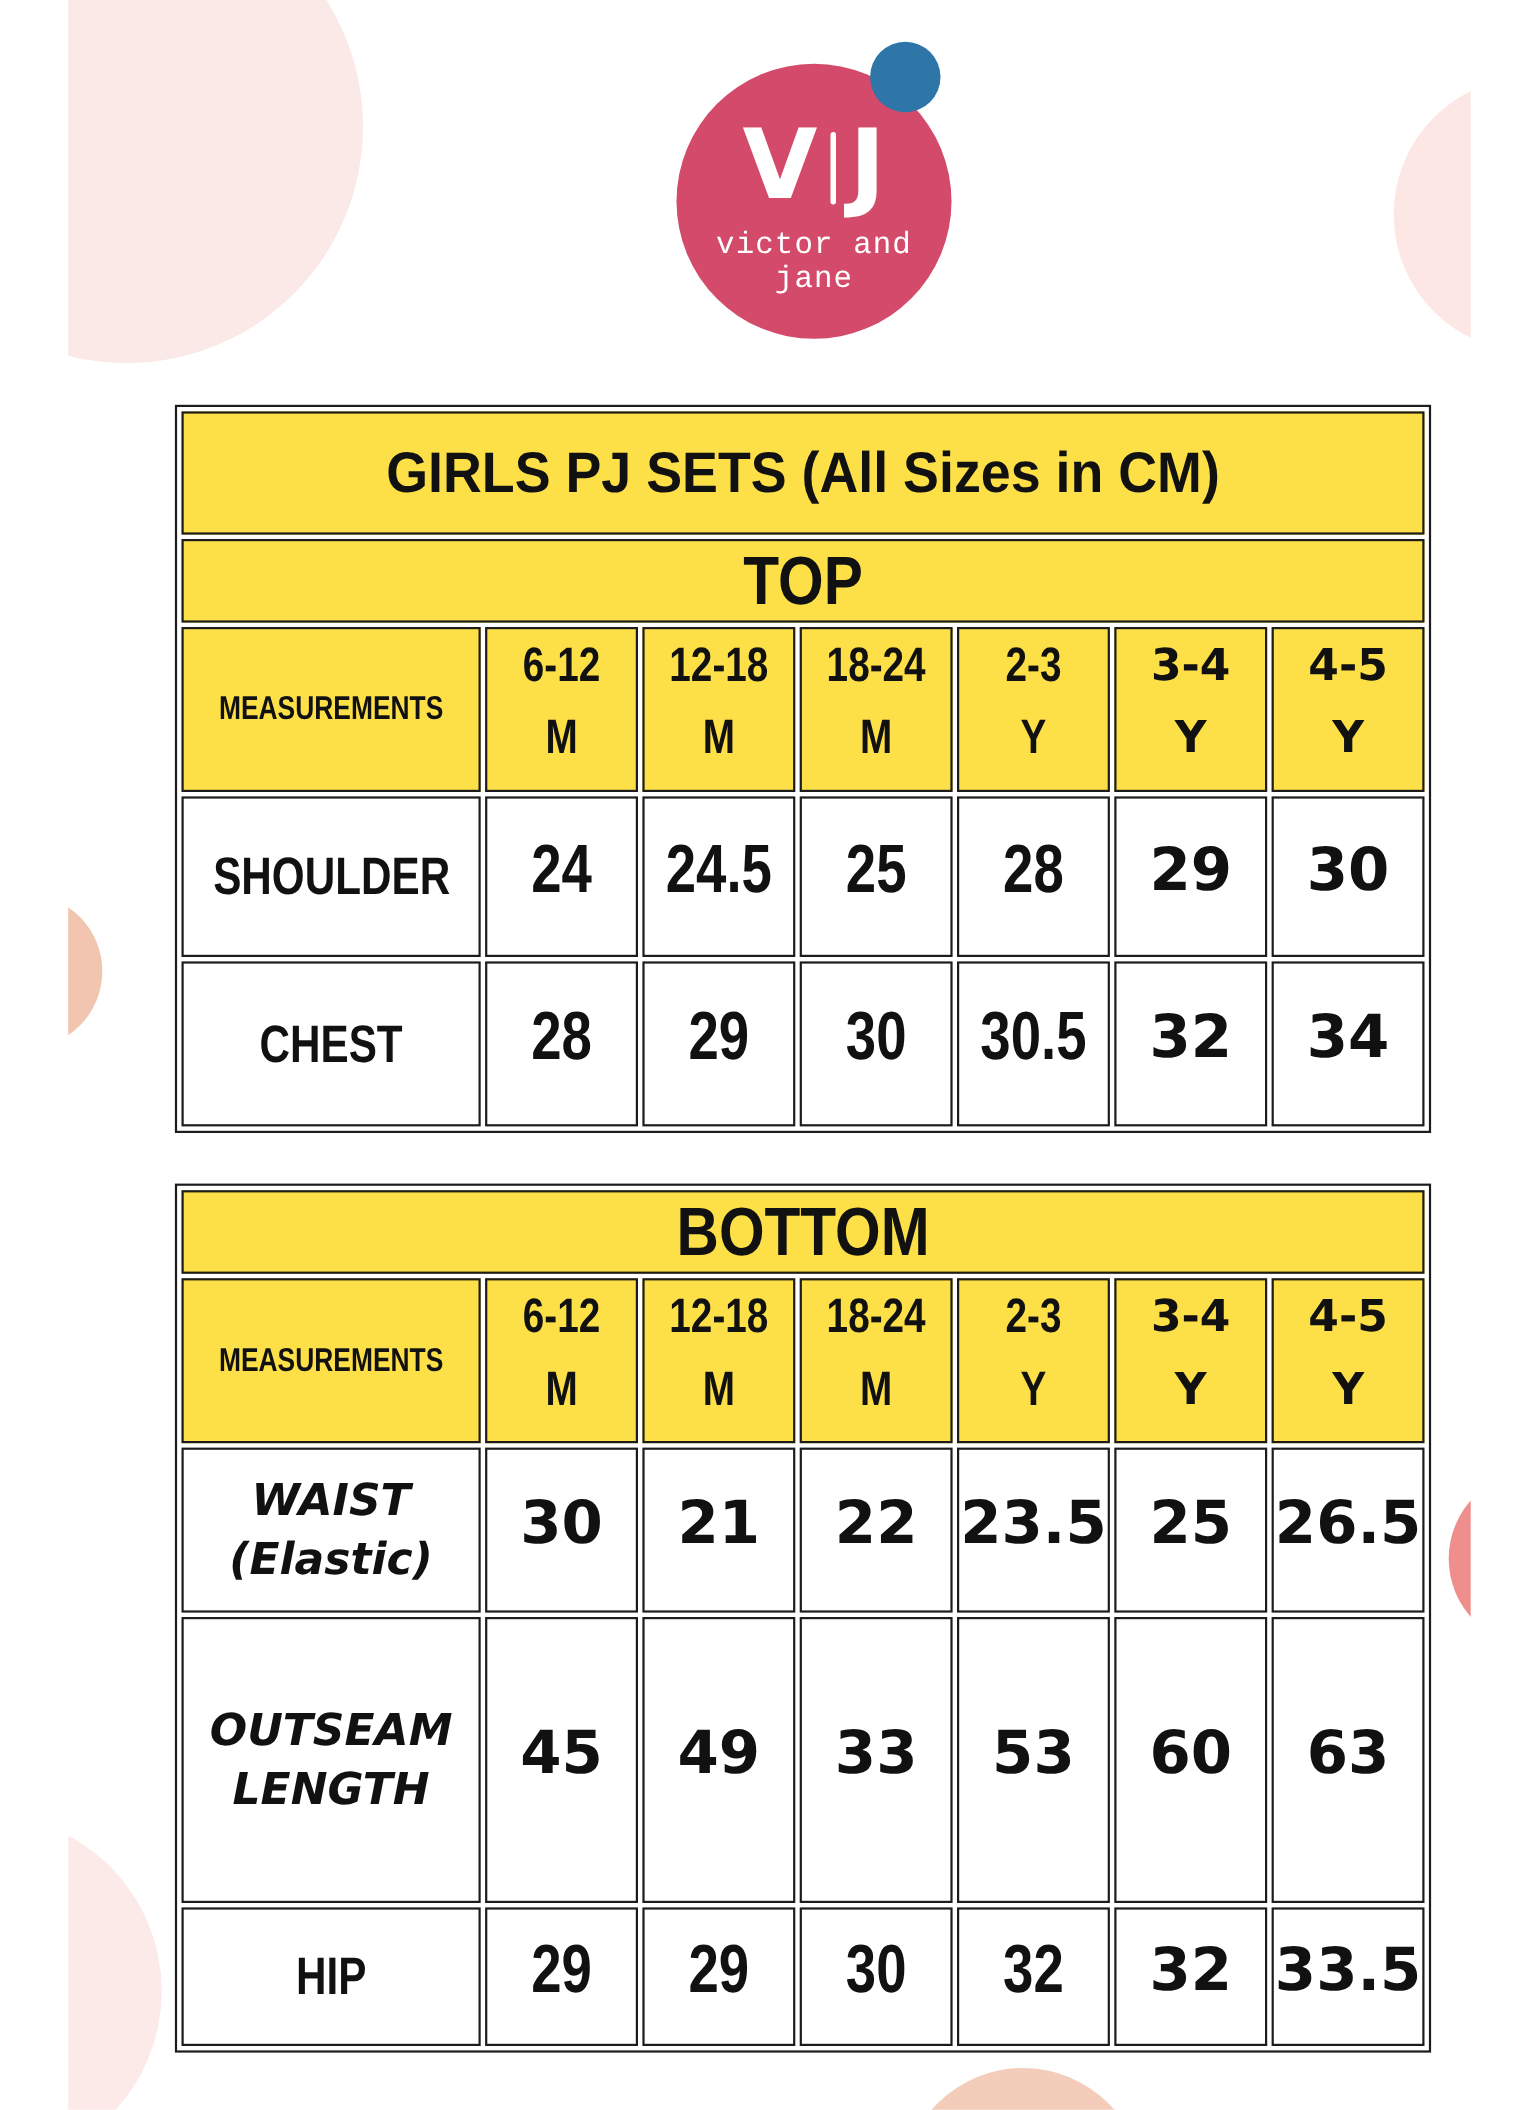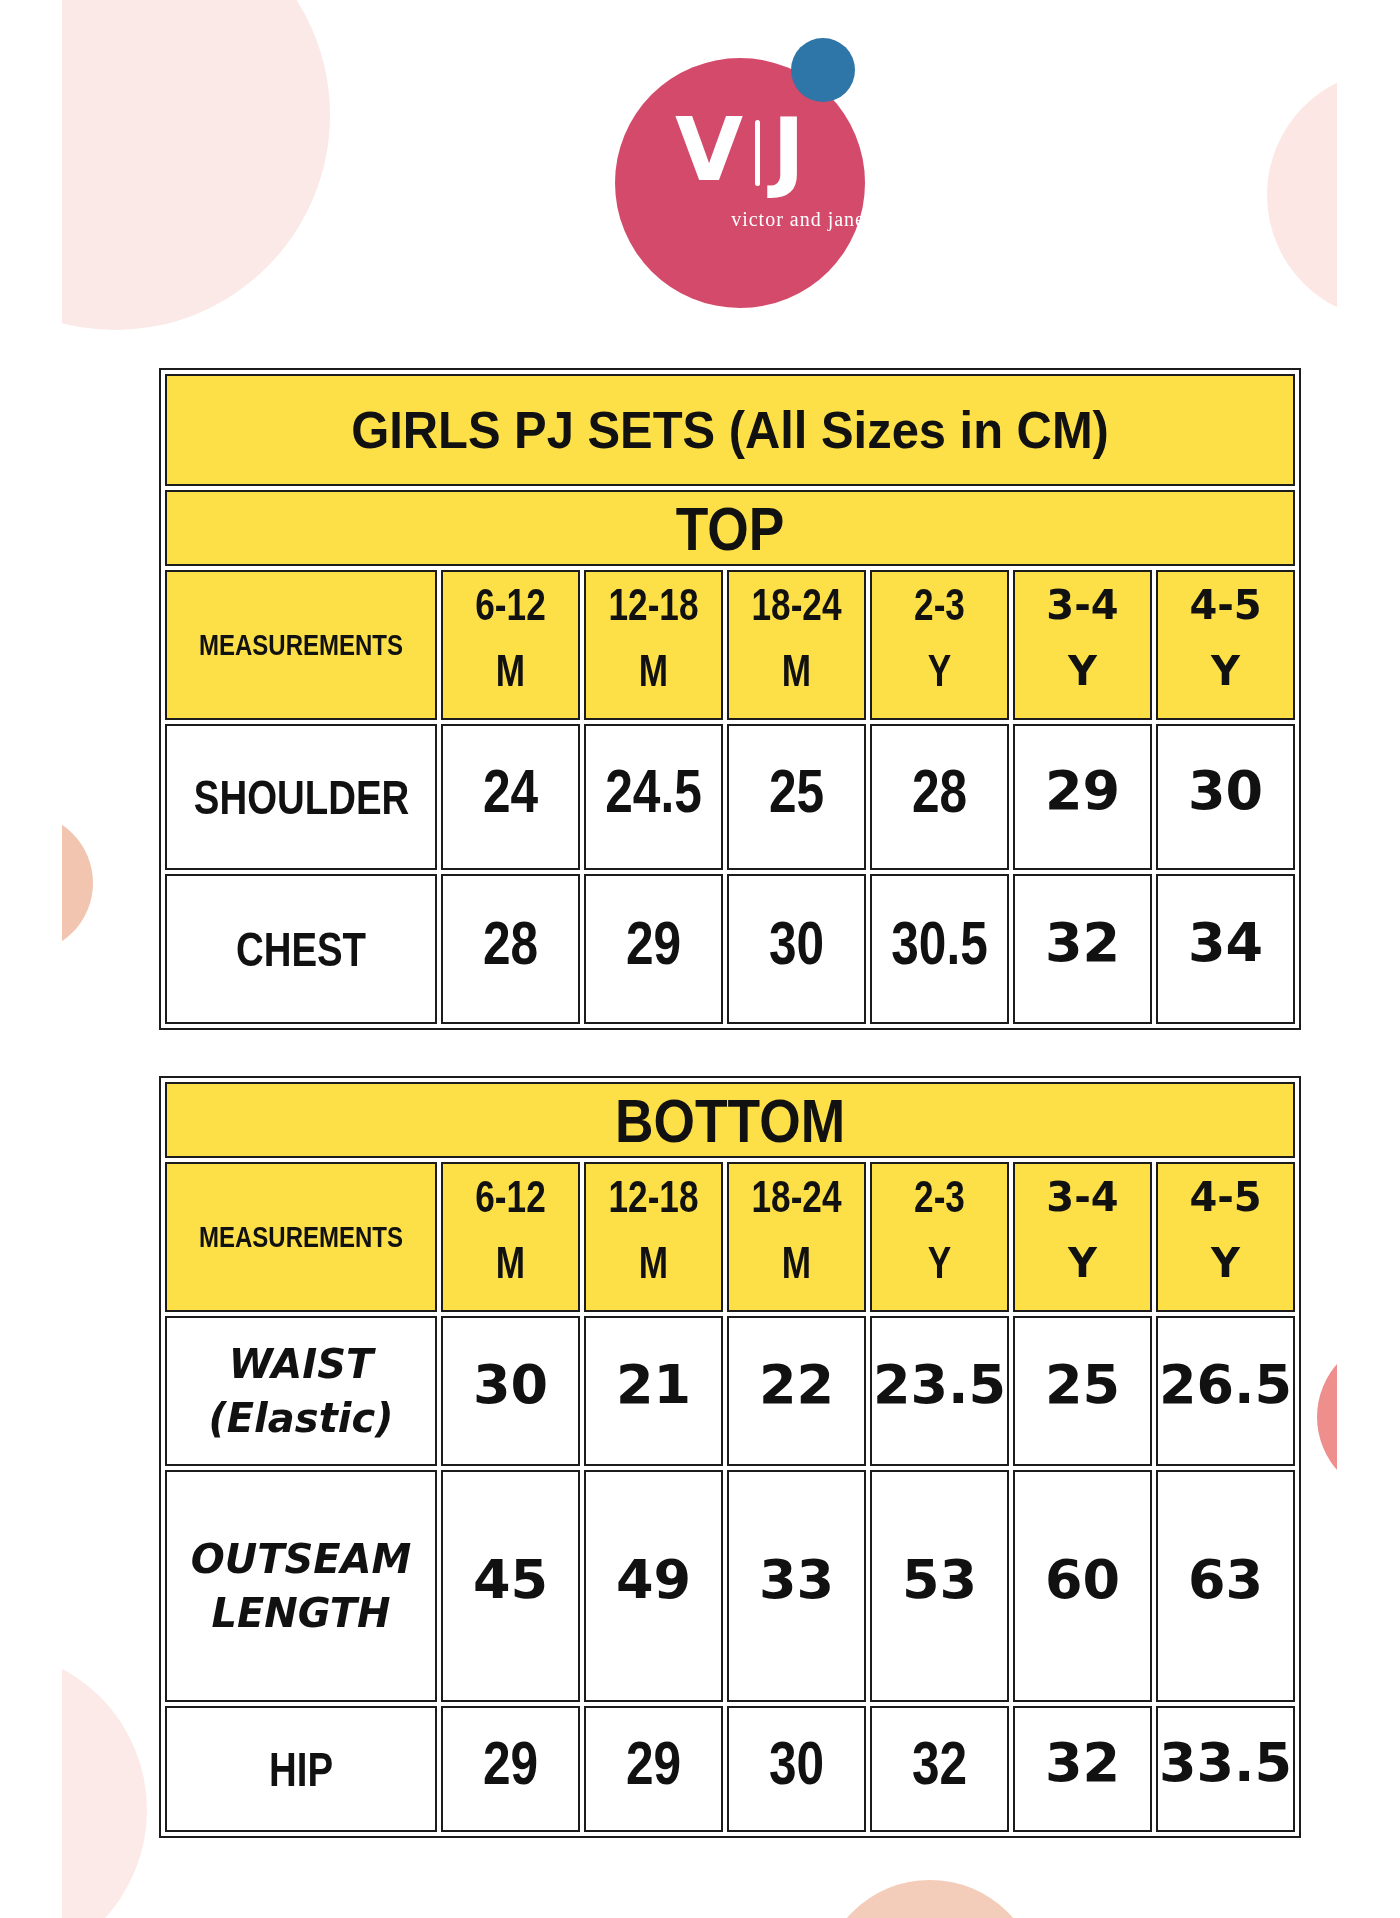--- a/index.html
+++ b/index.html
@@ -43,23 +43,22 @@
     margin-top:48px;
     font-size:88px; font-weight:bold; line-height:1;
     font-family:"DejaVu Sans", sans-serif;
   }
   .monogram .bar {
     display:inline-block; width:5px; height:66px;
     background:#ffffff; margin:0 12px 6px 12px; vertical-align:middle;
     border-radius:3px;
   }
   .tagline {
-    margin-top:14px; font-size:20px; letter-spacing:1px;
-    font-family:Liberation Serif, serif;
-    text-align:right;
+    margin-top:14px; font-size:28px; letter-spacing:1px;
+    font-family:Liberation Mono, monospace;
   }
 
   
   table {
     position:absolute; left:116px;
     border-collapse:separate; border-spacing:4px;
     border:2px solid #1c1c1c;
     table-layout:fixed; width:1142px;
   }
   #table-top    { top:368px; }
@@ -74,21 +73,21 @@
   }
   .hdr { background:#fde047; }
   td   { background:#ffffff; }
 
   
   .r-title th { height:112px; }
   .r-sect  th { height:76px;  }
   .r-meas  th { height:146px; }
   .r-d1    td, .r-d1 th { height:146px; }
   .r-d2    td, .r-d2 th { height:150px; }
-  .r-d3    td, .r-d3 th { height:232px; }
+  .r-d3    td, .r-d3 th { height:260px; }
   .r-d4    td, .r-d4 th { height:126px; }
 
   
   .cond { display:block; transform:scaleX(0.80); transform-origin:center; white-space:nowrap; }
   .geo  { display:block; font-family:"DejaVu Sans", sans-serif; white-space:nowrap; }
 
   .t-title { font-size:52px; font-weight:bold; transform:scaleX(0.94); }
   .t-sect  { font-size:62px; font-weight:bold; transform:scaleX(0.86); }
   .t-meas  { font-size:30px; font-weight:bold; }
   .t-size  { font-size:44px; font-weight:bold; line-height:1.5; }

